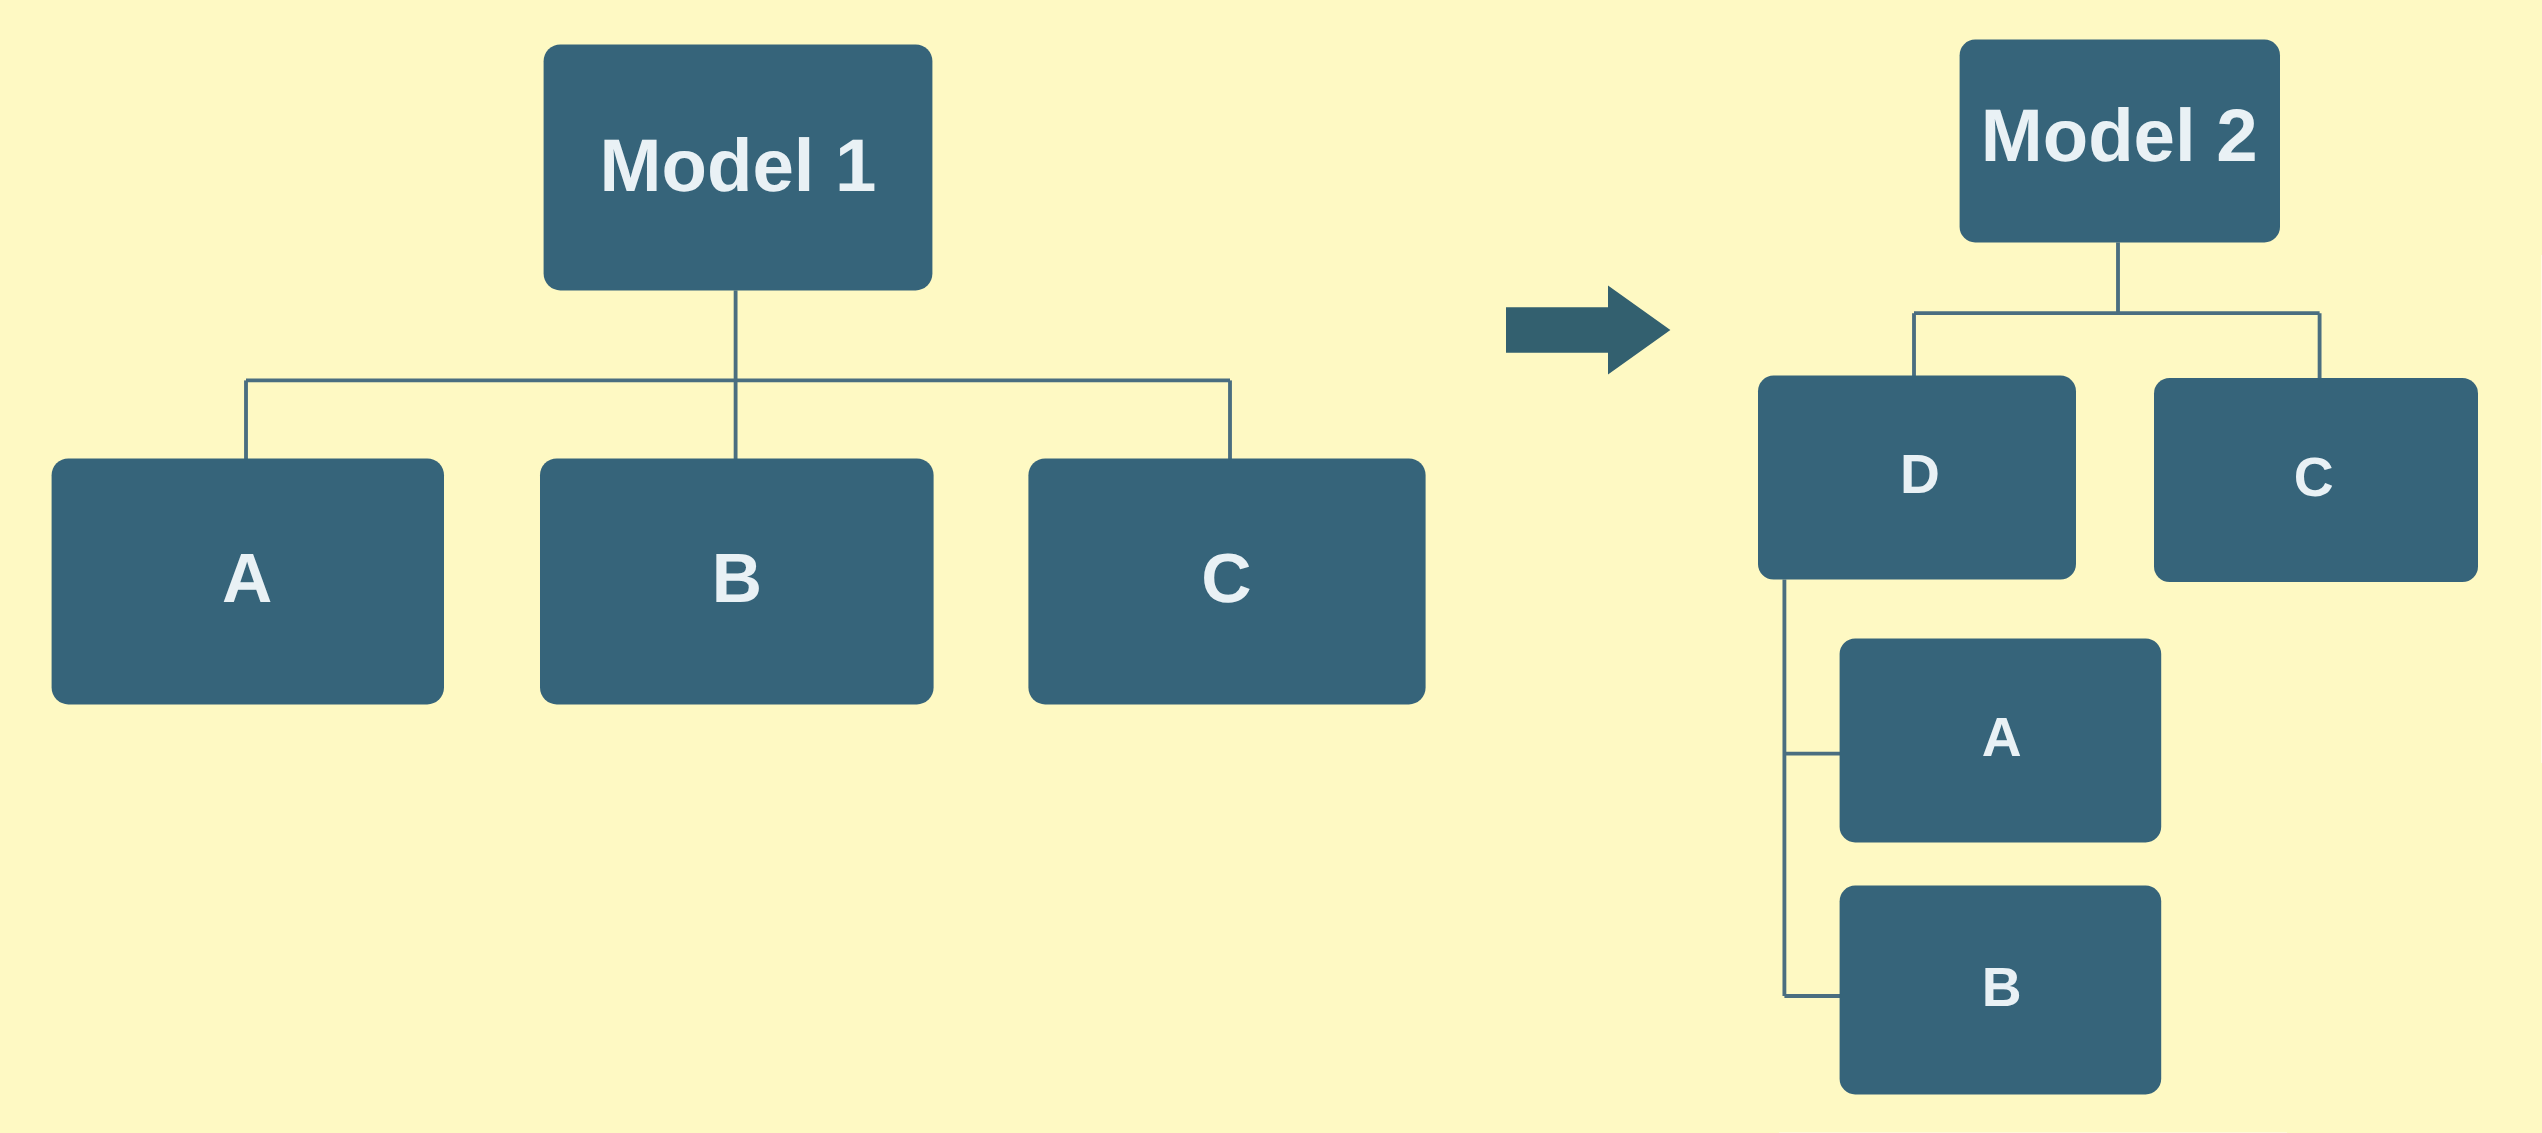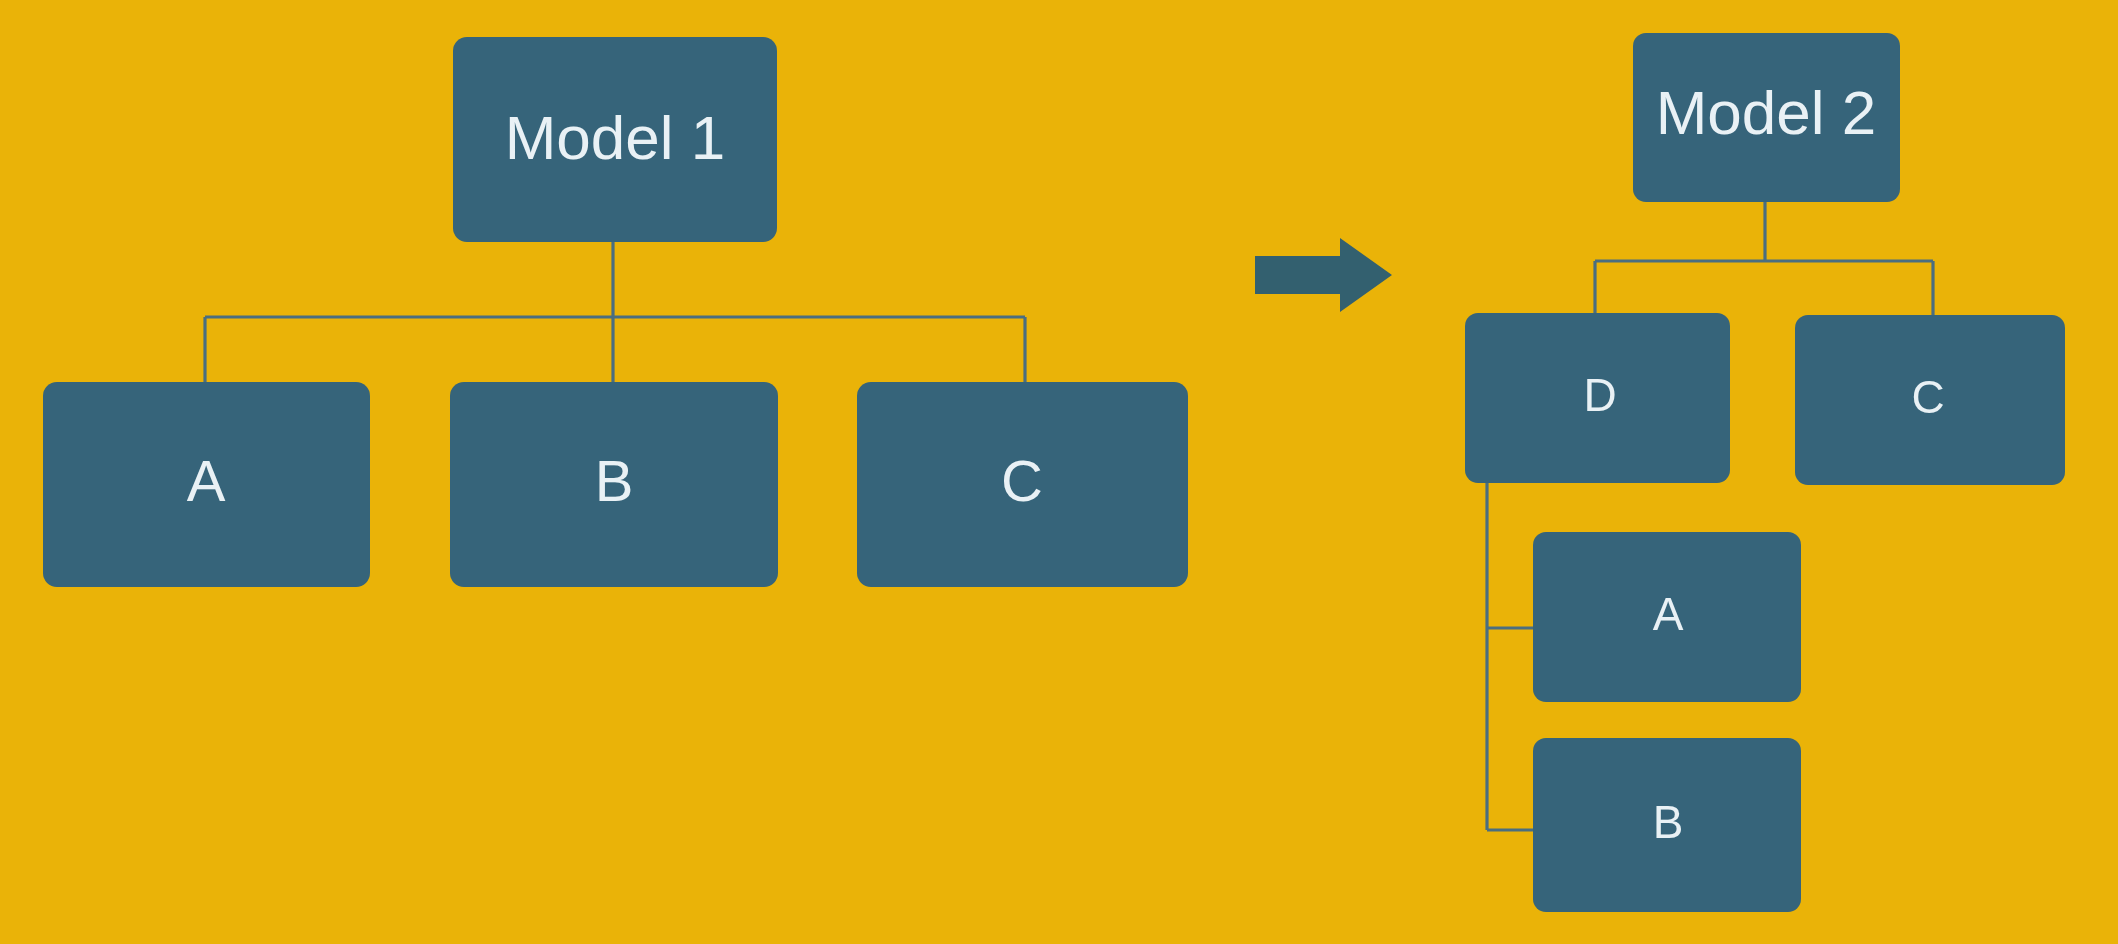--- a/index.html
+++ b/index.html
@@ -7,22 +7,23 @@
     padding: 0;
     background: #ffffff;
   }
   body {
     font-family: "Liberation Sans", sans-serif;
   }
   #canvas {
     position: relative;
     width: 2118px;
     height: 944px;
-    background: #eab308;
+    background: #fef9c3;
     overflow: hidden;
+    font-weight: bold;
   }
   #diagram-svg {
     position: absolute;
     top: 0;
     left: 0;
     width: 2118px;
     height: 944px;
     display: block;
   }
   .node-rect {

